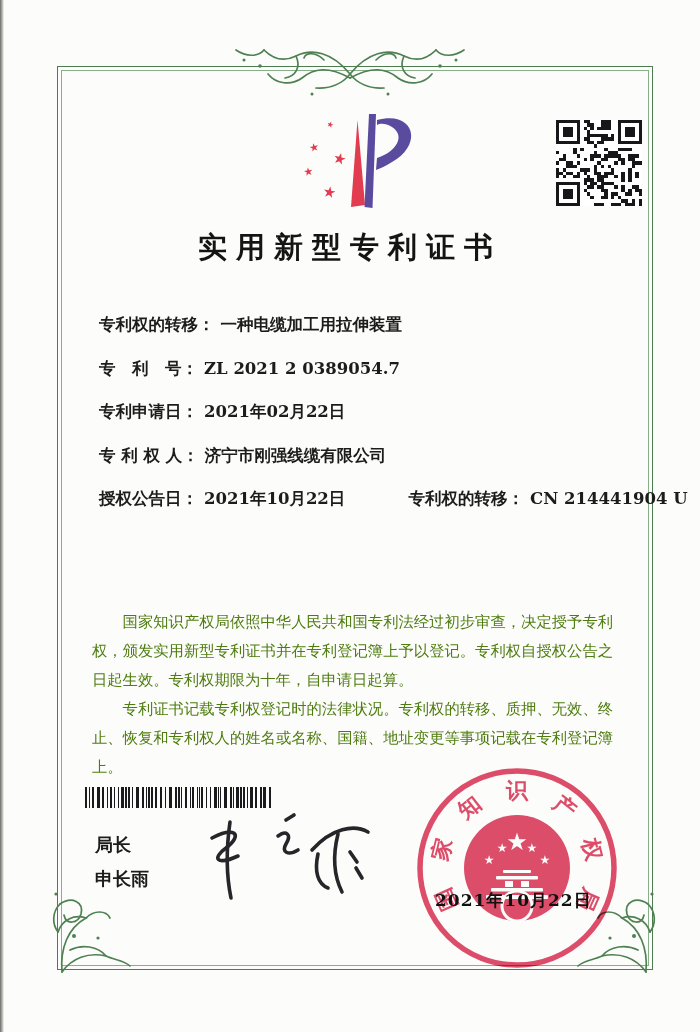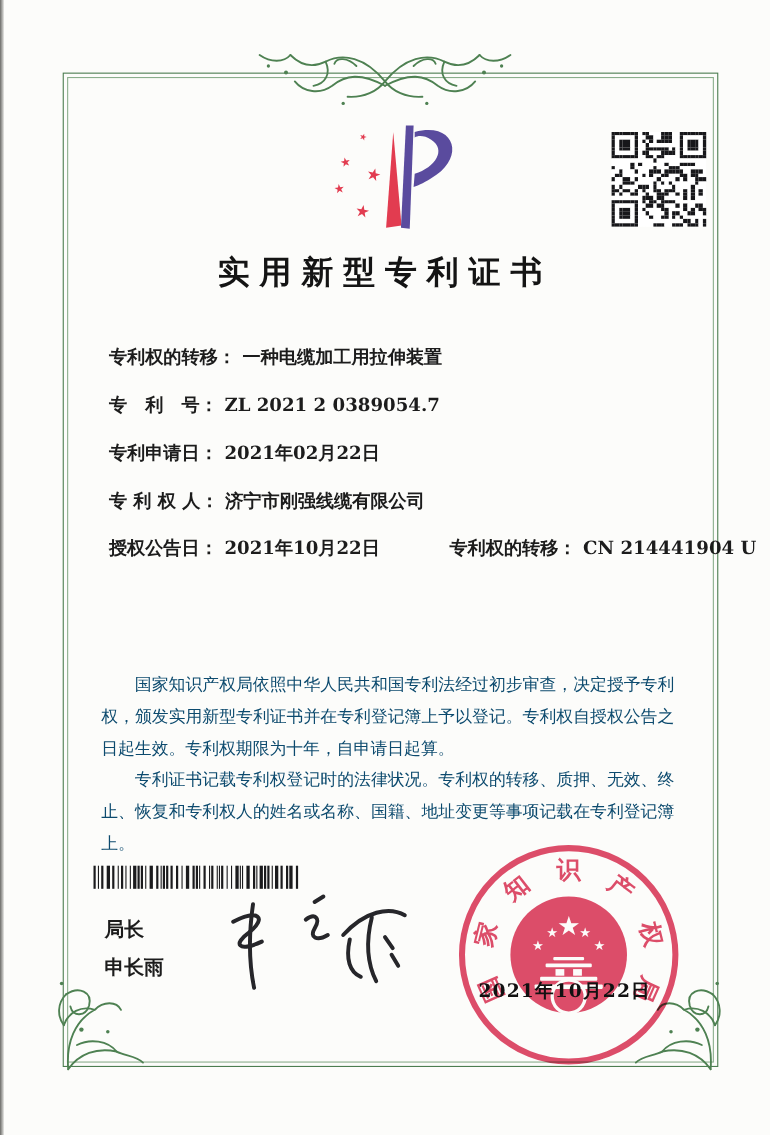--- a/index.html
+++ b/index.html
@@ -29,21 +29,21 @@
   .title{position:absolute;left:0;top:228px;width:100%;text-align:center;
     font-size:29px;font-weight:bold;letter-spacing:9px;color:#141414;}
 
   .fields{position:absolute;left:99px;top:314px;width:520px;font-size:16.5px;}
   .frow{height:43.5px;line-height:22px;white-space:nowrap;}
   .flabel{font-weight:bold;}
   .fvalue{font-weight:600;margin-left:6px;}
   .grant-no{margin-left:58px;}
 
   .body-text{position:absolute;left:92px;top:608px;width:521px;
-    font-size:15.3px;line-height:1.9;text-align:justify;color:#0c4a6e;font-weight:500;}
+    font-size:15.3px;line-height:1.9;text-align:justify;color:#4d7c0f;font-weight:500;}
   .body-text p{margin:0;text-indent:2em;}
 
   .barcode{position:absolute;left:85px;top:787px;width:194px;height:21px;
     display:flex;align-items:stretch;}
   .barcode span{background:#1b1b1d;flex:none;}
 
   .sig-title{position:absolute;left:95px;top:833px;font-size:18px;font-weight:bold;}
   .sig-name{position:absolute;left:95px;top:867px;font-size:18px;font-weight:bold;}
   .sig-svg{position:absolute;left:186px;top:810px;width:200px;height:96px;}
 

